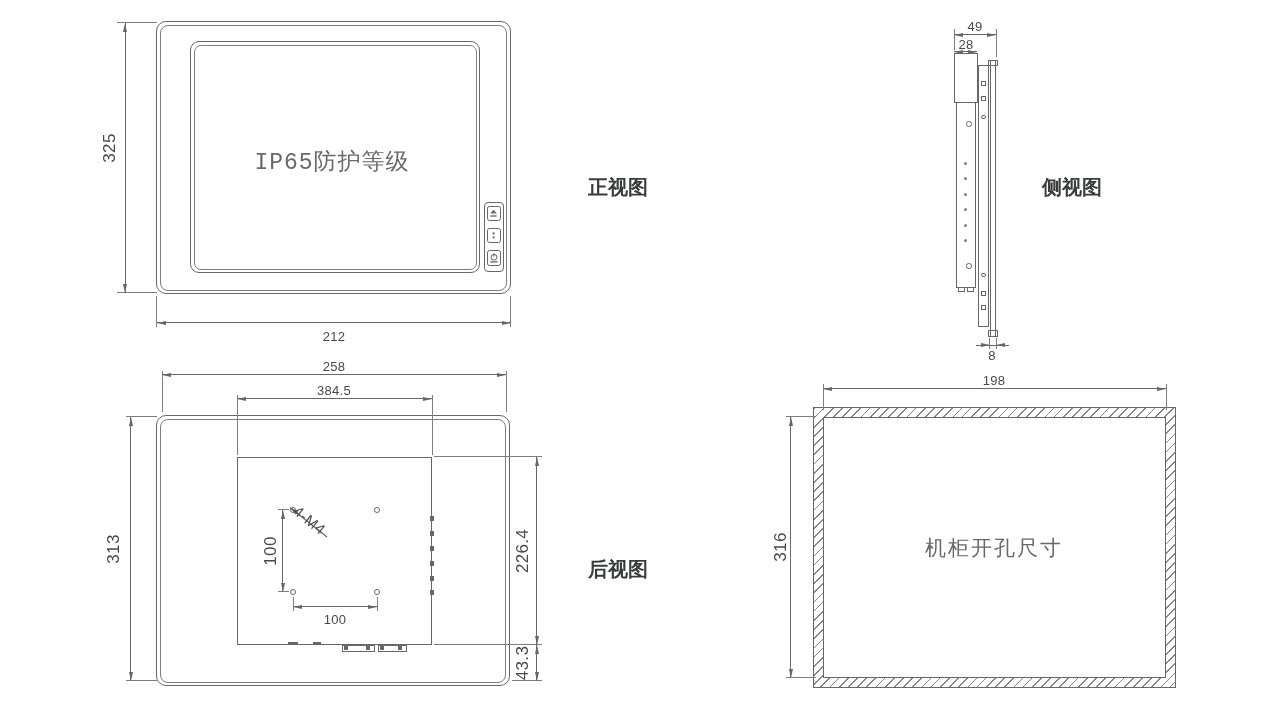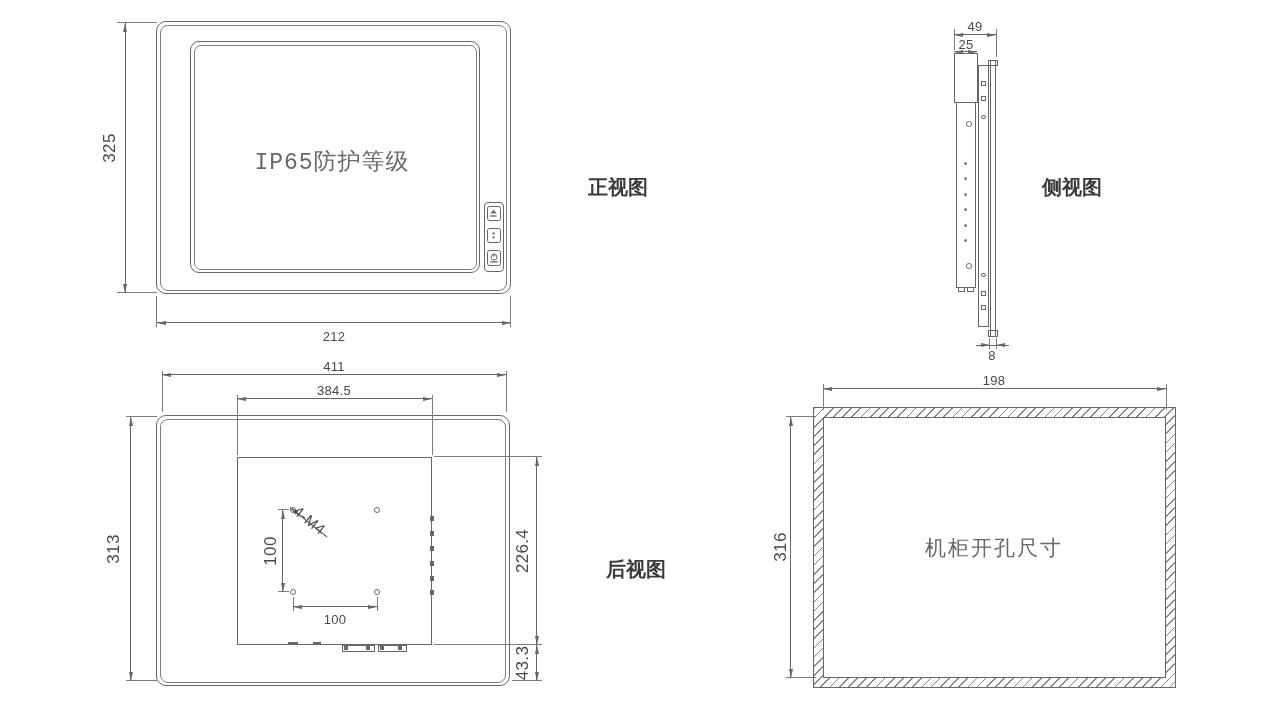--- a/index.html
+++ b/index.html
@@ -132,21 +132,21 @@
     <div class="dotf" style="left:964.3px;top:208px;"></div>
     <div class="dotf" style="left:964.3px;top:223.5px;"></div>
     <div class="dotf" style="left:964.3px;top:239px;"></div>
 
     <div class="xv" style="left:953.6px;top:29px;height:21px;"></div>
     <div class="xv" style="left:995.6px;top:29px;height:28px;"></div>
     <div class="dh" style="left:954px;top:34.4px;width:42px;"></div>
     <div class="dt" style="left:975px;top:26px;">49</div>
 
     <div class="dh" style="left:954px;top:51.4px;width:23px;"></div>
-    <div class="dt" style="left:966px;top:43.5px;">25</div>
+    <div class="dt" style="left:966px;top:43.5px;">28</div>
 
     <div class="xv" style="left:989.2px;top:338px;height:11px;"></div>
     <div class="xv" style="left:995.8px;top:338px;height:11px;"></div>
     <div class="xh" style="left:976px;top:345.4px;width:33px;border-color:var(--lc);"></div>
     <div class="arr-r" style="left:980.5px;top:343.3px;"></div>
     <div class="arr-l" style="left:996px;top:343.3px;"></div>
     <div class="dt" style="left:992px;top:355px;">8</div>
 
     <div class="viewlabel" style="left:1072px;top:187px;">侧视图</div>
   </div>
@@ -179,21 +179,21 @@
 
     <svg style="left:280px;top:498px;" width="60" height="50" viewBox="0 0 60 50">
       <line x1="10" y1="9.5" x2="47" y2="39" stroke="#66676a" stroke-width="1.2"></line>
       <polygon points="10,9.5 15.6,16.8 18.4,13.4" fill="#66676a"></polygon>
     </svg>
     <div class="d45" style="left:301px;top:502px;">4-M4</div>
 
     <div class="xv" style="left:161.6px;top:371px;height:41px;"></div>
     <div class="xv" style="left:505.6px;top:371px;height:41px;"></div>
     <div class="dh" style="left:162px;top:374.4px;width:344px;"></div>
-    <div class="dt" style="left:334px;top:366px;">411</div>
+    <div class="dt" style="left:334px;top:366px;">258</div>
 
     <div class="xv" style="left:236.6px;top:395px;height:60px;"></div>
     <div class="xv" style="left:431.6px;top:395px;height:60px;"></div>
     <div class="dh" style="left:237px;top:398.4px;width:195px;"></div>
     <div class="dt" style="left:334px;top:390px;">384.5</div>
 
     <div class="xh" style="left:126px;top:416.4px;width:31px;"></div>
     <div class="xh" style="left:126px;top:680.4px;width:31px;"></div>
     <div class="dv" style="left:130.4px;top:417px;height:264px;"></div>
     <div class="dtv" style="left:114px;top:549px;">313</div>
@@ -210,21 +210,21 @@
     <div class="xh" style="left:278px;top:509.4px;width:11px;"></div>
     <div class="xh" style="left:278px;top:591.4px;width:11px;"></div>
     <div class="dv" style="left:282.4px;top:510px;height:82px;"></div>
     <div class="dtv" style="left:271px;top:551px;">100</div>
 
     <div class="xv" style="left:292.6px;top:597px;height:14px;"></div>
     <div class="xv" style="left:376.6px;top:597px;height:14px;"></div>
     <div class="dh" style="left:293px;top:606.4px;width:84px;"></div>
     <div class="dt" style="left:335px;top:619px;">100</div>
 
-    <div class="viewlabel" style="left:618px;top:569px;margin-left:18px;">后视图</div>
+    <div class="viewlabel" style="left:618px;top:569px;">后视图</div>
   </div>
 
   <div>
     <div class="hatch" style="left:813px;top:407px;width:363px;height:281px;"></div>
     <div class="abs" style="left:823px;top:417px;width:343px;height:261px;background:#fff;border:1.5px solid var(--lc);"></div>
     <div class="bigtext" style="left:994px;top:548px;font-size:21px;letter-spacing:2px;">机柜开孔尺寸</div>
 
     <div class="xv" style="left:822.6px;top:384px;height:26px;"></div>
     <div class="xv" style="left:1165.6px;top:384px;height:26px;"></div>
     <div class="dh" style="left:823px;top:388.4px;width:343px;"></div>

